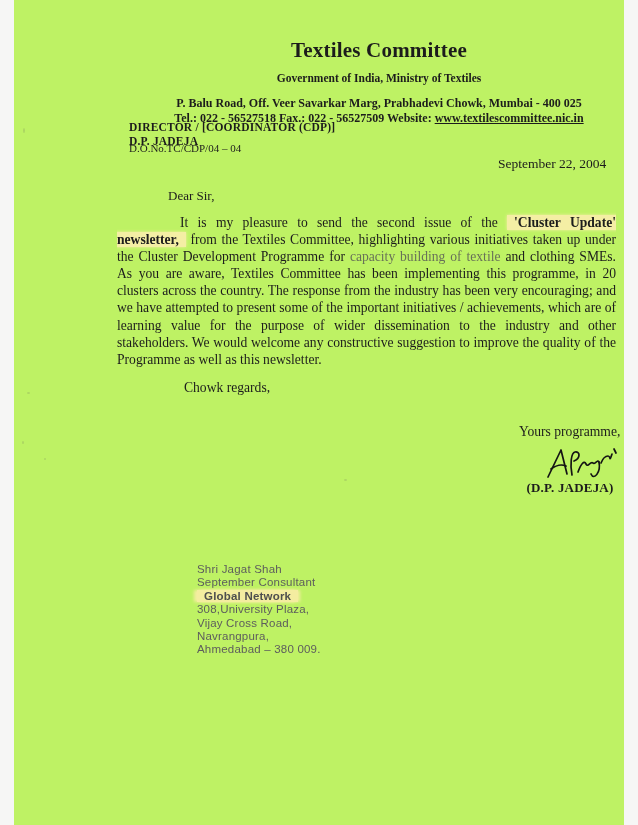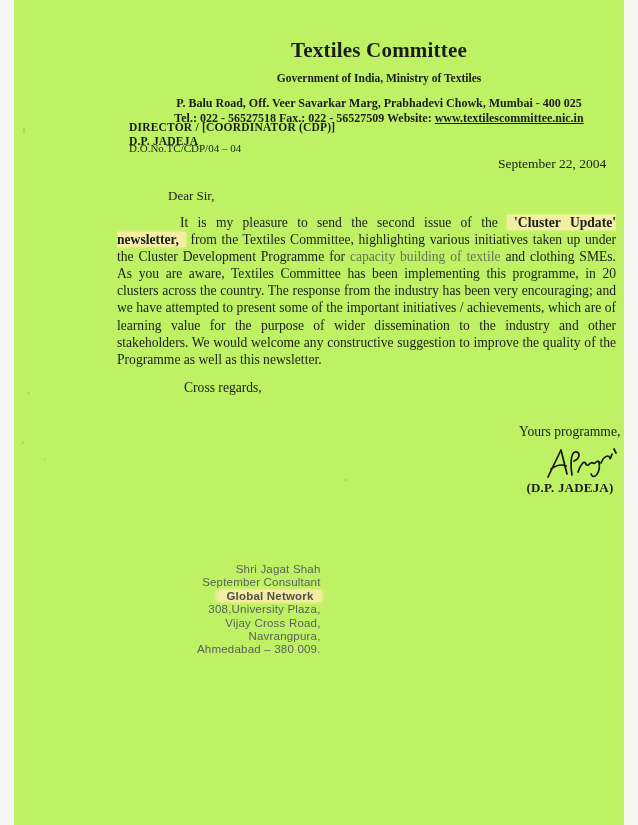--- a/index.html
+++ b/index.html
@@ -143,21 +143,20 @@
   
   .recipient {
     position: absolute;
     left: 183px;
     top: 563px;
     font-family: "Liberation Sans", sans-serif;
     font-size: 11.5px;
     line-height: 13.4px;
     color: #5d5d5d;
     letter-spacing: 0.2px;
-    text-align: right;
   }
   .recipient .highlight {
     color: #4e4e4e;
     background: #f4eda0;
     box-shadow: -3px 0 3px #f4eda0, 2px 0 3px #f4eda0;
   }
 
   
   .speck {
     position: absolute;
@@ -187,21 +186,21 @@
     <div>D.P. JADEJA</div>
   </div>
 
   <div class="ref-number">D.O.No.TC/CDP/04 – 04</div>
   <div class="ref-date">September 22, 2004</div>
 
   <div class="salutation">Dear Sir,</div>
 
   <div class="body-par"><span>It is my pleasure to send the second issue of the </span><span class="highlight">'Cluster Update' newsletter,</span><span> from the Textiles Committee, highlighting various initiatives taken up under the Cluster Development Programme for </span><span class="faded">capacity building of textile</span><span> and clothing SMEs. As you are aware, Textiles Committee has been implementing this programme, in 20 clusters across the country.  The response from the industry has been very encouraging; and we have attempted to present some of the important initiatives / achievements, which are of learning value for the purpose of wider dissemination to the industry and other stakeholders.  We would welcome any constructive suggestion to improve the quality of the Programme as well as this newsletter.</span></div>
 
-  <div class="with-regards">Cross regards,</div>
+  <div class="with-regards">Chowk regards,</div>
   <div class="valediction">Yours programme,</div>
 
   <svg class="signature" viewBox="0 0 80 40" xmlns="http://www.w3.org/2000/svg">
     <g fill="none" stroke="#141414" stroke-width="1.7" stroke-linecap="round" stroke-linejoin="round">
       <path d="M7,32 L20,5 L26,29"></path>
       <path d="M10,24 C15,20 21,19 25,21"></path>
       <path d="M31,30 C29,19 30,8 34,7 C39,6 40,13 33,16"></path>
       <path d="M37,27 C40,19 43,15 45,19 C47,23 49,16 52,18 C54,20 56,14 58,17"></path>
       <path d="M58,17 C60,27 53,36 50,29"></path>
       <path d="M60,18 C62,13 64,11 67,11 C70,11 68,18 71,9"></path>

